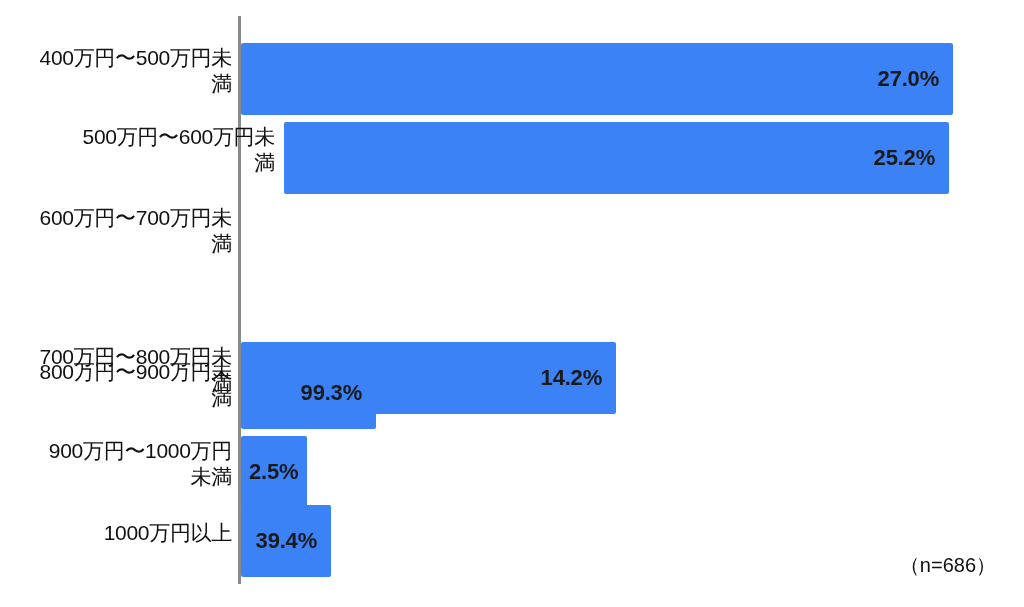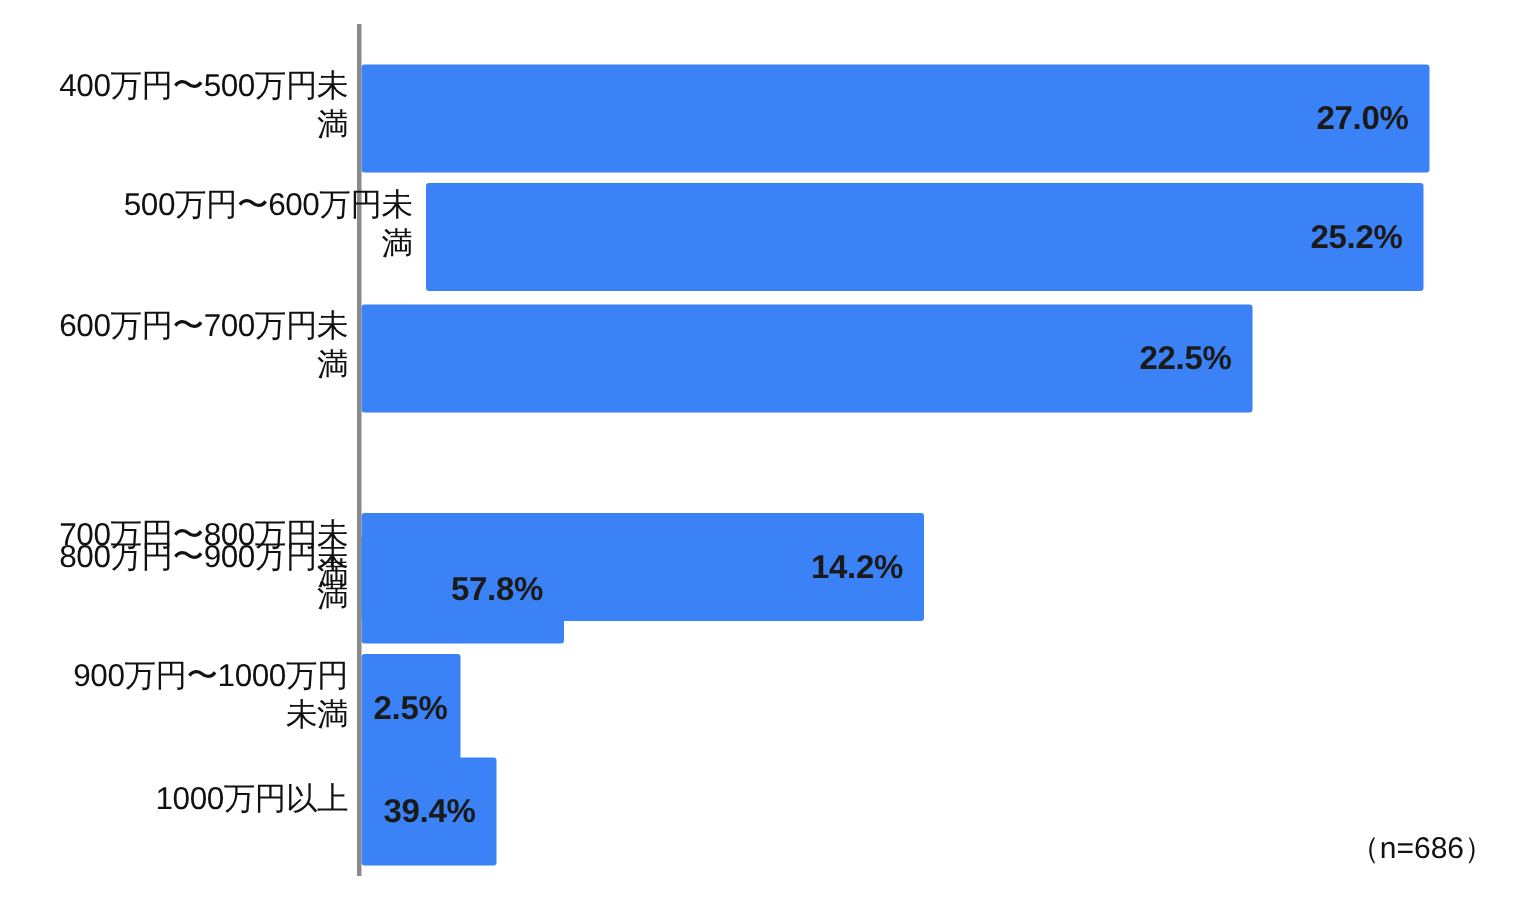--- a/index.html
+++ b/index.html
@@ -130,43 +130,38 @@
       <div class="bar-wrap">
         <div class="bar" style="width:665px;">
           <span class="bar-value">25.2%</span>
         </div>
       </div>
     </div>
 
     <div class="bar-row" style="top:203px;">
       <div class="cat-label">600万円〜700万円未
 満</div>
-      <div class="bar-wrap">
-        <div class="bar" style="width:594px;">
-          <span class="bar-value">22.5%</span>
-        </div>
-      </div>
     </div>
 
     <div class="bar-row" style="top:294px;margin-top:48px;">
       <div class="cat-label">700万円〜800万円未
 満</div>
       <div class="bar-wrap">
         <div class="bar" style="width:375px;">
           <span class="bar-value">14.2%</span>
         </div>
       </div>
     </div>
 
     <div class="bar-row" style="top:357px;">
       <div class="cat-label">800万円〜900万円未
 満</div>
       <div class="bar-wrap">
         <div class="bar" style="width:135px;">
-          <span class="bar-value">57.8%</span>
+          <span class="bar-value">99.3%</span>
         </div>
       </div>
     </div>
 
     <div class="bar-row" style="top:436px;">
       <div class="cat-label">900万円〜1000万円
 未満</div>
       <div class="bar-wrap">
         <div class="bar" style="width:66px;">
           <span class="bar-value overflow">2.5%</span>

